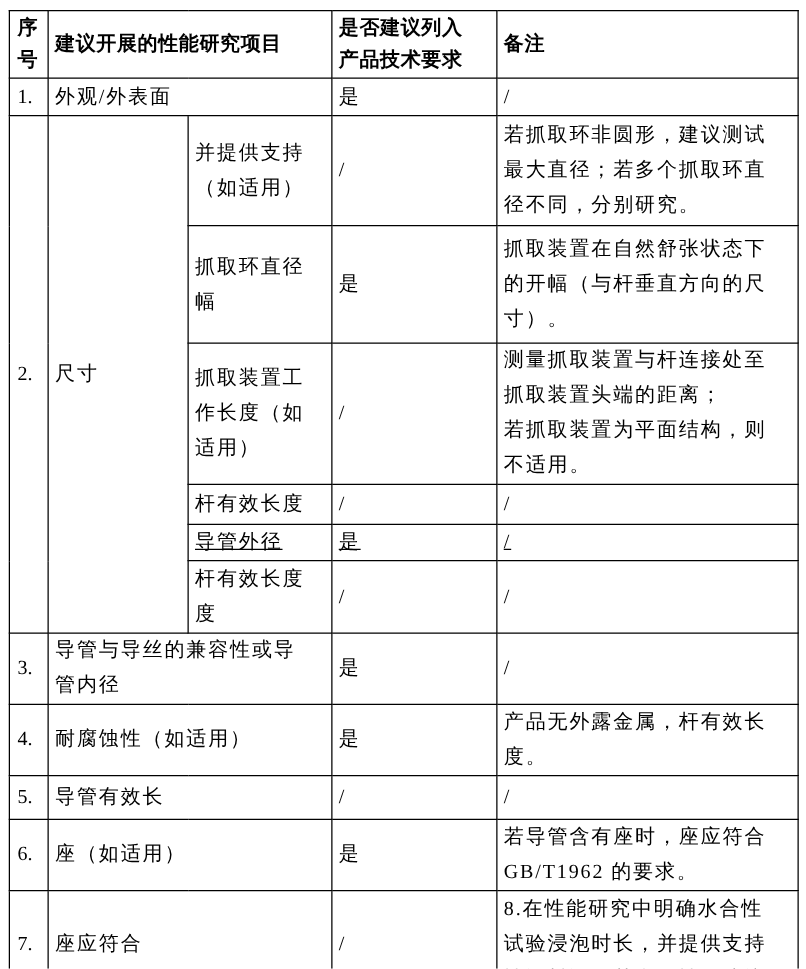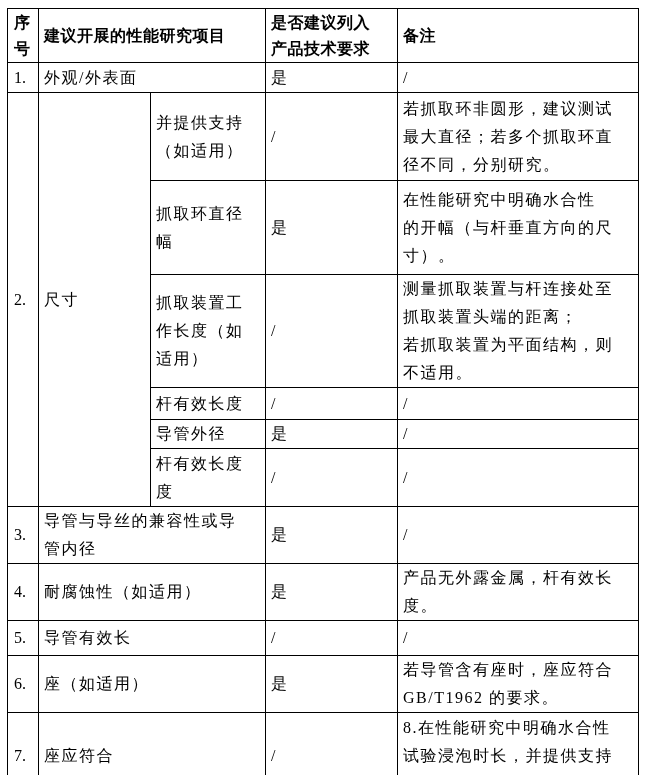--- a/index.html
+++ b/index.html
@@ -39,21 +39,21 @@
     line-height: 26px;
     letter-spacing: 0.5px;
   }
   .c-no { padding-left: 6px; letter-spacing: 0; }
   .h54 { height: 54px; }
   .h30 { height: 30px; }
   .h88 { height: 88px; }
   .h94 { height: 94px; }
   .h112 { height: 112px; }
   .h32 { height: 32px; }
-  .h29 { height: 29px; }
+  .h29 { height: 29px; text-decoration: underline; }
   .h58 { height: 58px; }
   .h57 { height: 57px; }
   .h33 { height: 33px; }
   .h35 { height: 35px; }
   .h86 { height: 86px; }
 </style>
 </head>
 <body>
 
 <div class="page">
@@ -89,21 +89,21 @@
 （如适用）</td>
         <td>/</td>
         <td>若抓取环非圆形，建议测试
 最大直径；若多个抓取环直
 径不同，分别研究。</td>
       </tr>
       <tr class="h94">
         <td>抓取环直径
 幅</td>
         <td>是</td>
-        <td>在性能研究中明确水合性
+        <td>抓取装置在自然舒张状态下
 的开幅（与杆垂直方向的尺
 寸）。</td>
       </tr>
       <tr class="h112">
         <td>抓取装置工
 作长度（如
 适用）</td>
         <td>/</td>
         <td>测量抓取装置与杆连接处至
 抓取装置头端的距离；

